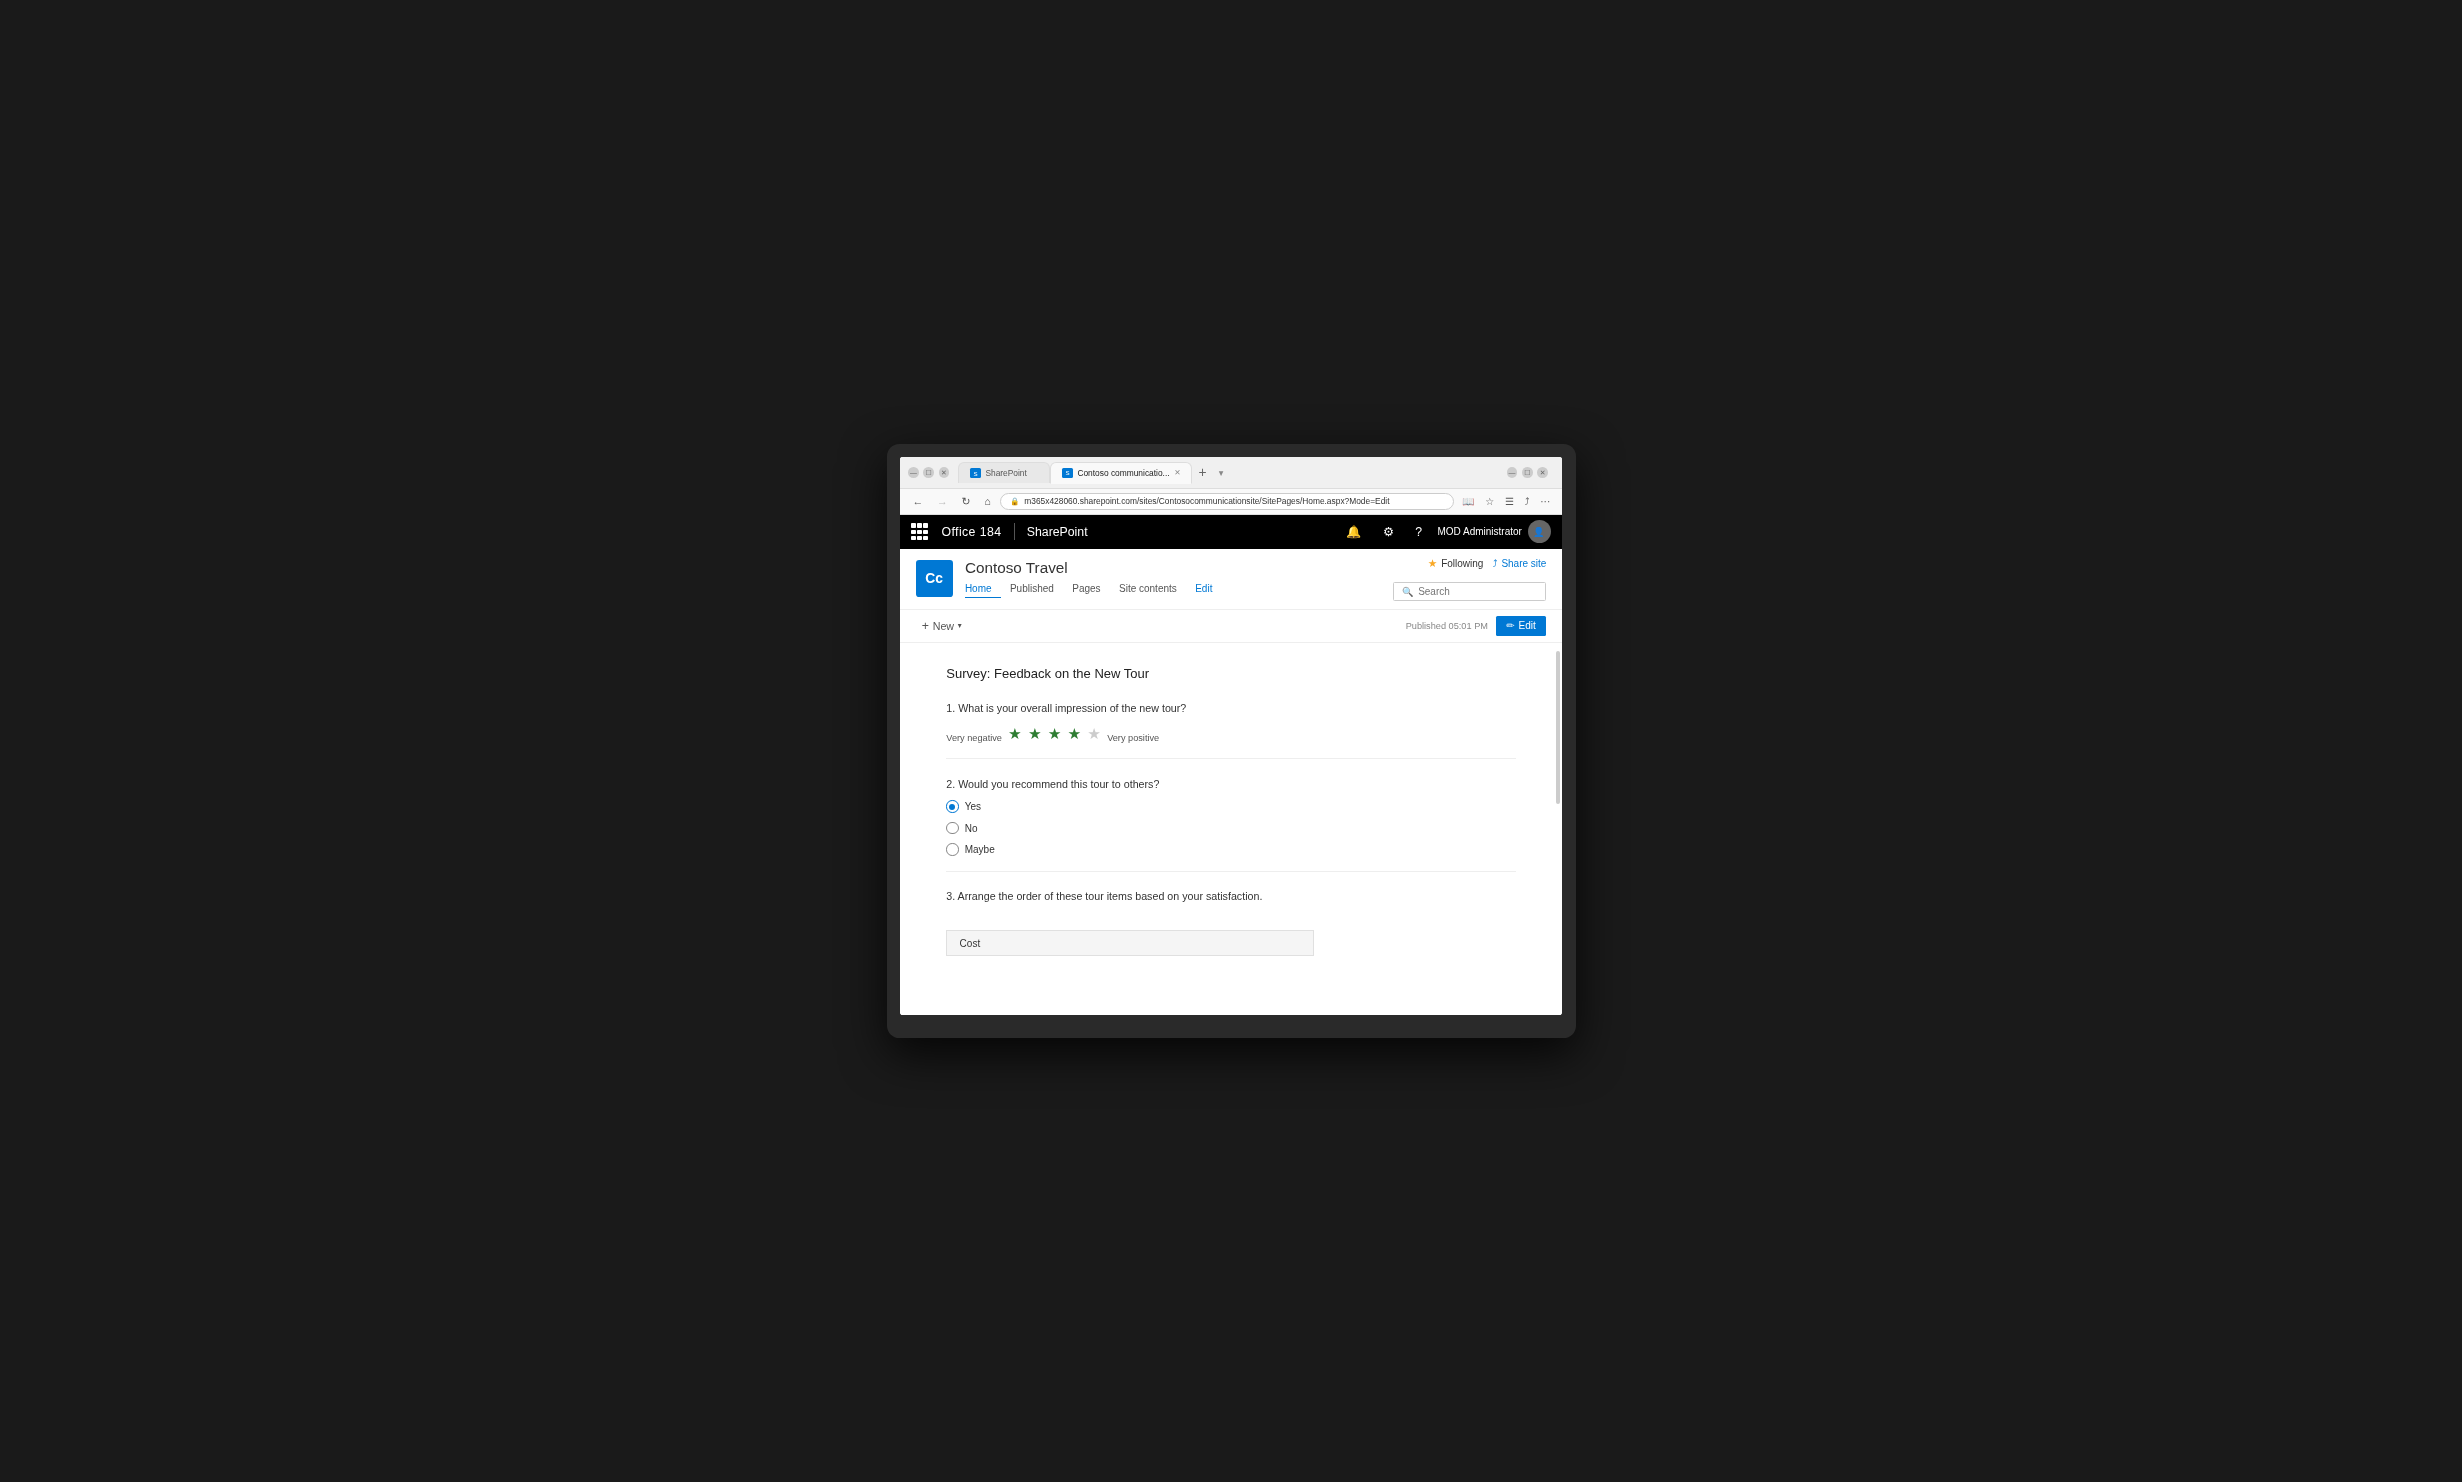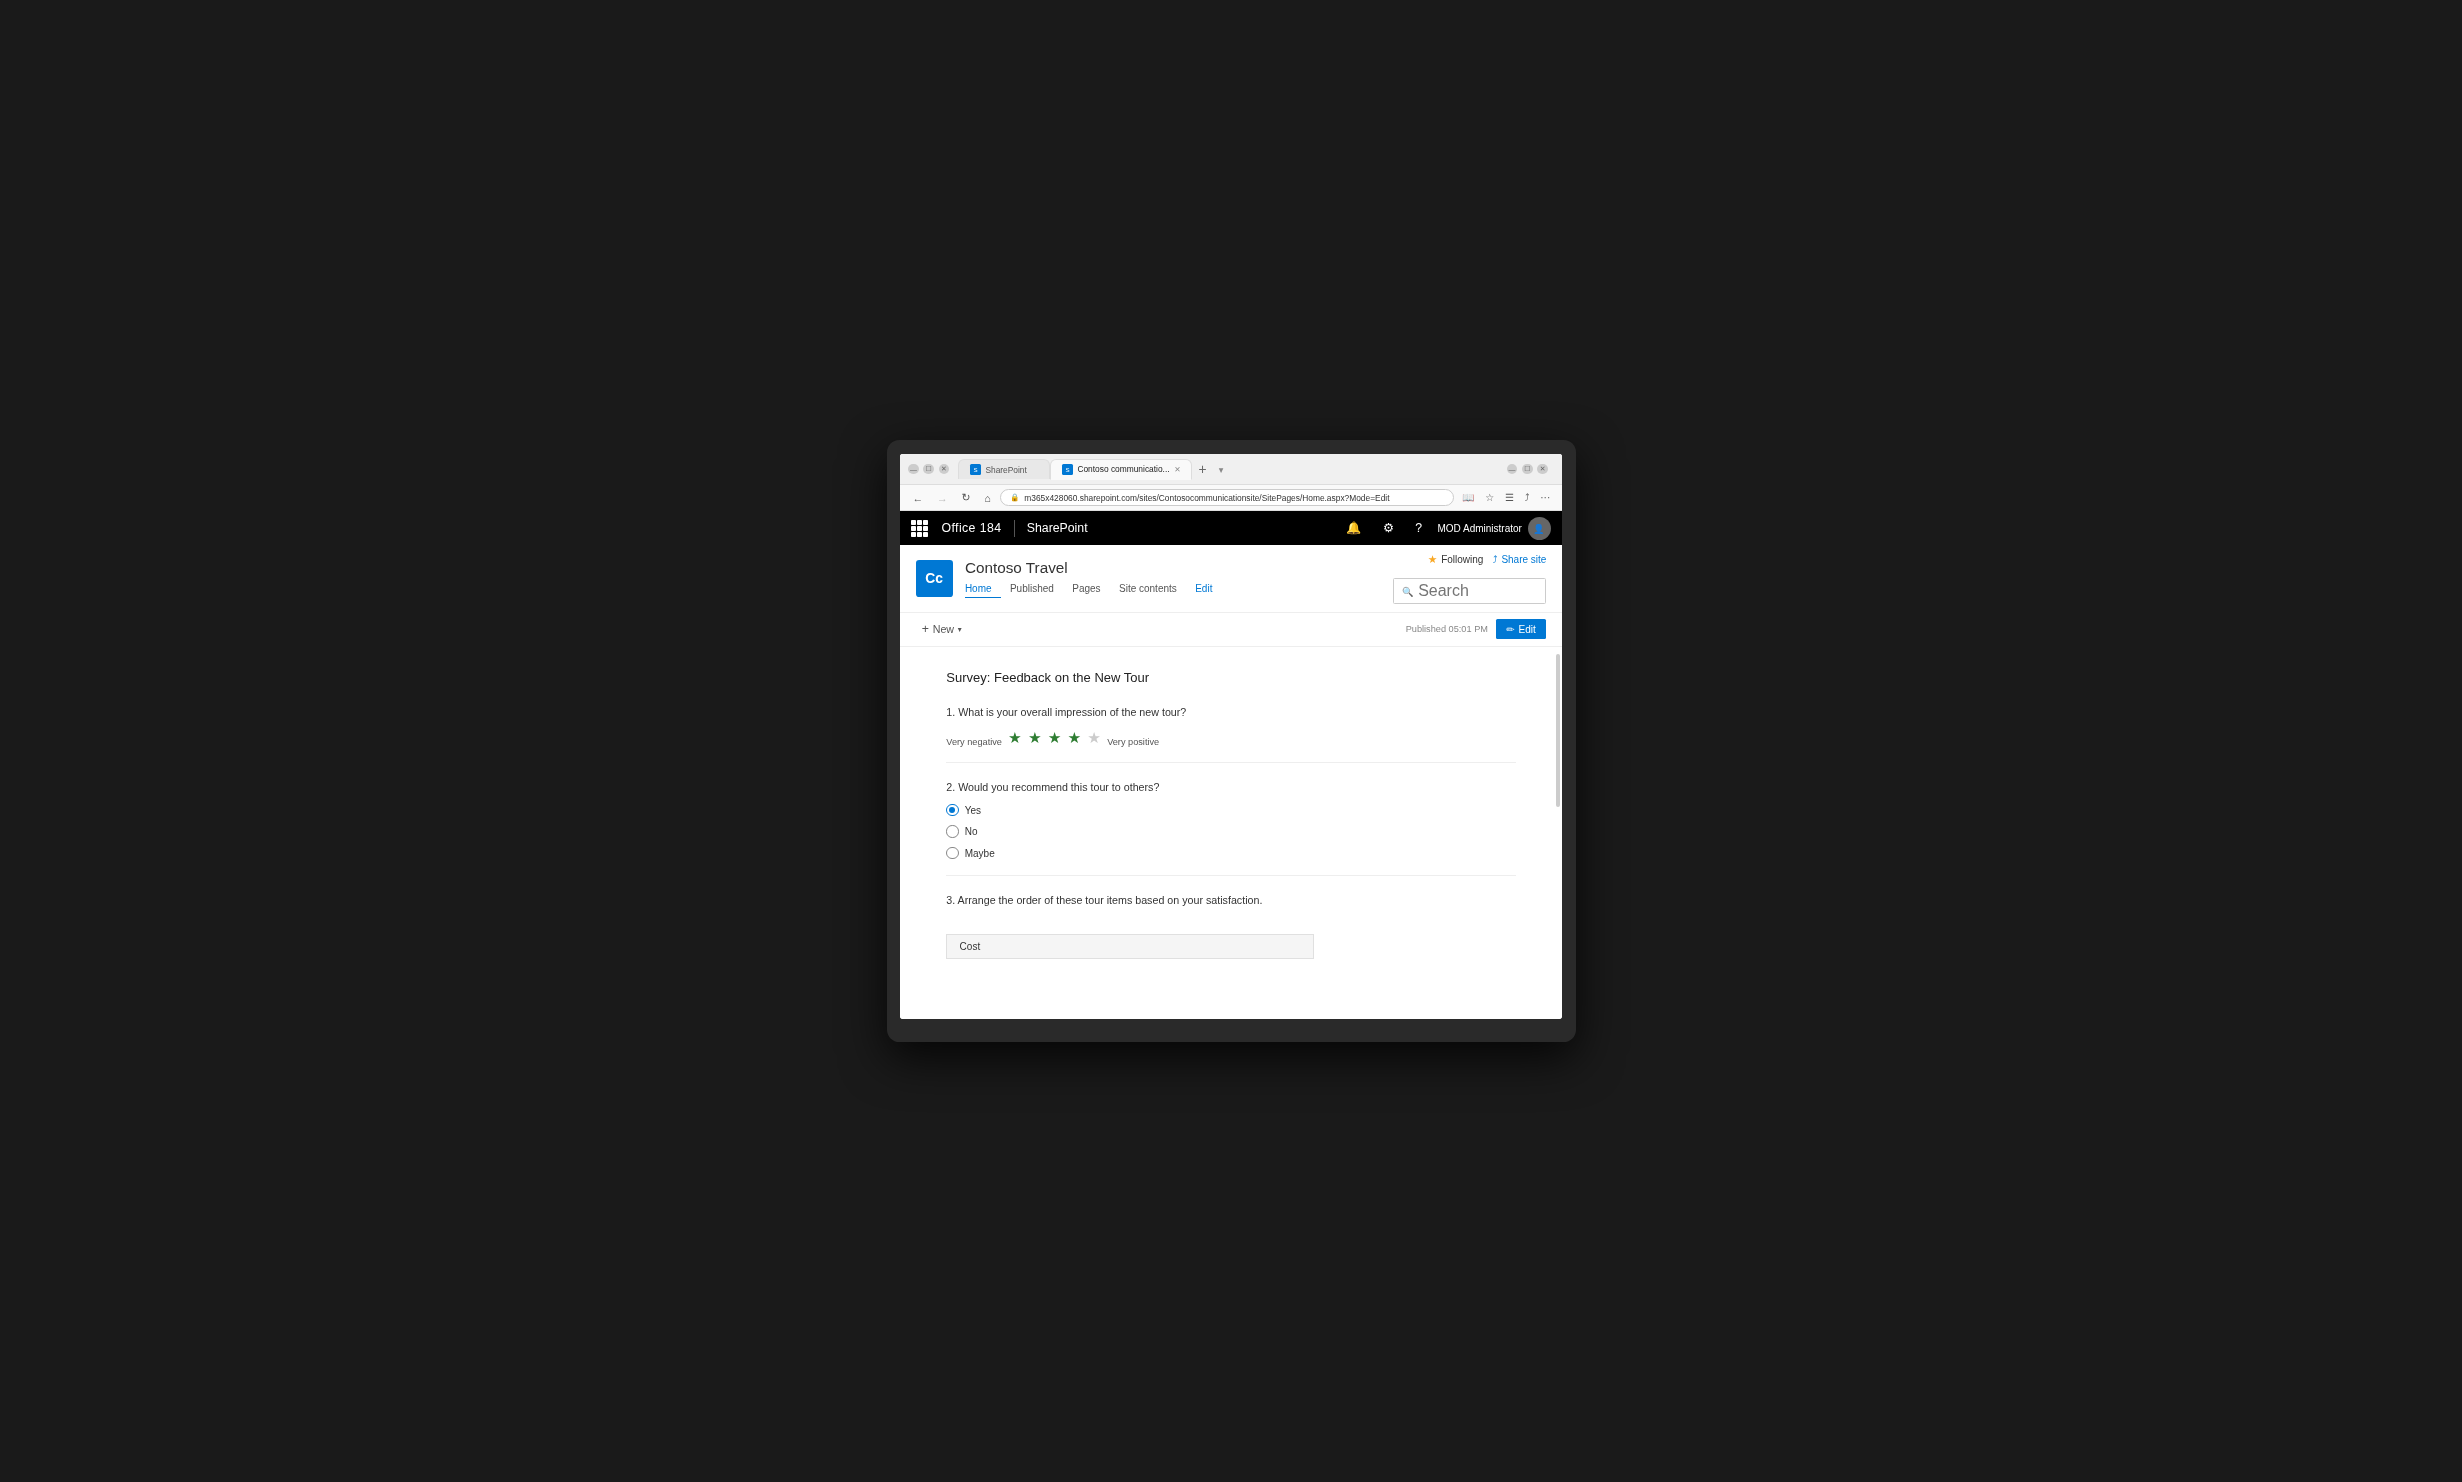--- a/index.html
+++ b/index.html
@@ -291,21 +291,21 @@
       border-radius: 1.5px;
       padding: 3.1px 7.7px;
       gap: 4.6px;
       width: 153px;
       margin-top: 6.1px;
     }
     .search-icon-sp { color: #888; font-size: 9.2px; }
     .search-input-sp {
       border: none;
       outline: none;
-      font-size: 16px;
+      font-size: 10px;
       color: #555;
       width: 100%;
       background: transparent;
     }
     
     .sp-content-bar {
       display: flex;
       align-items: center;
       padding: 6.1px 15.3px;
       border-bottom: 0.8px solid #eee;

